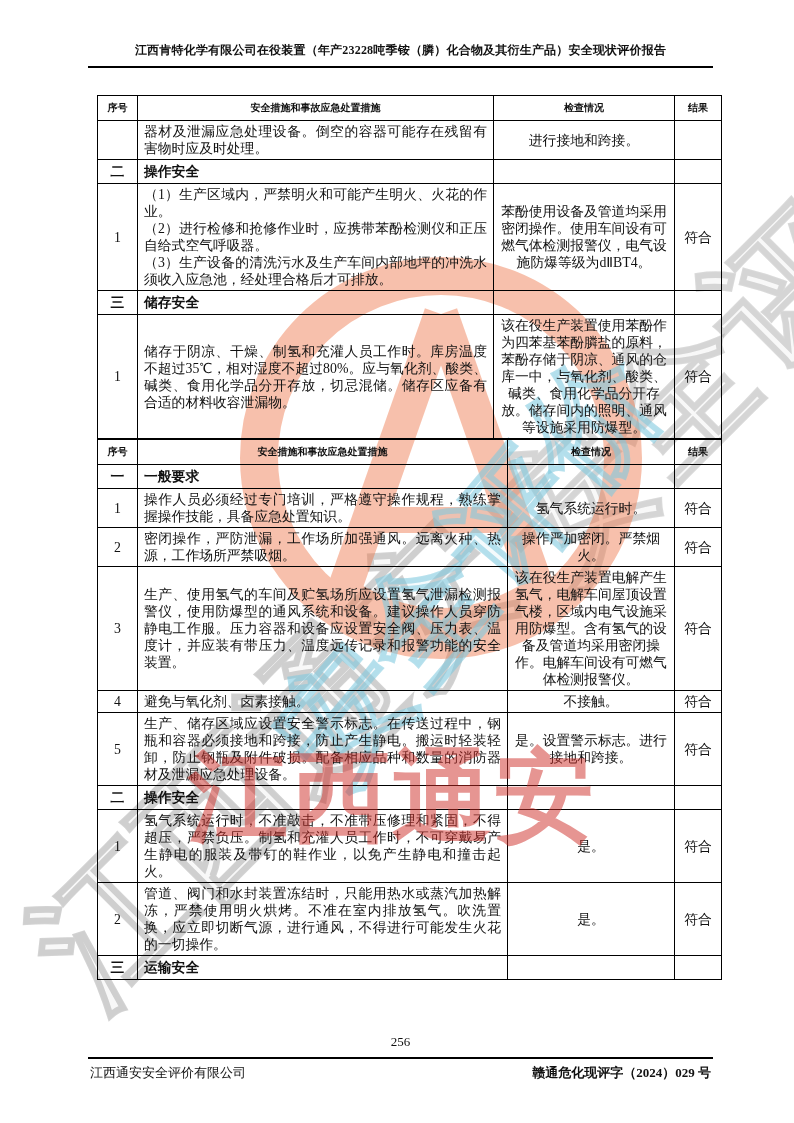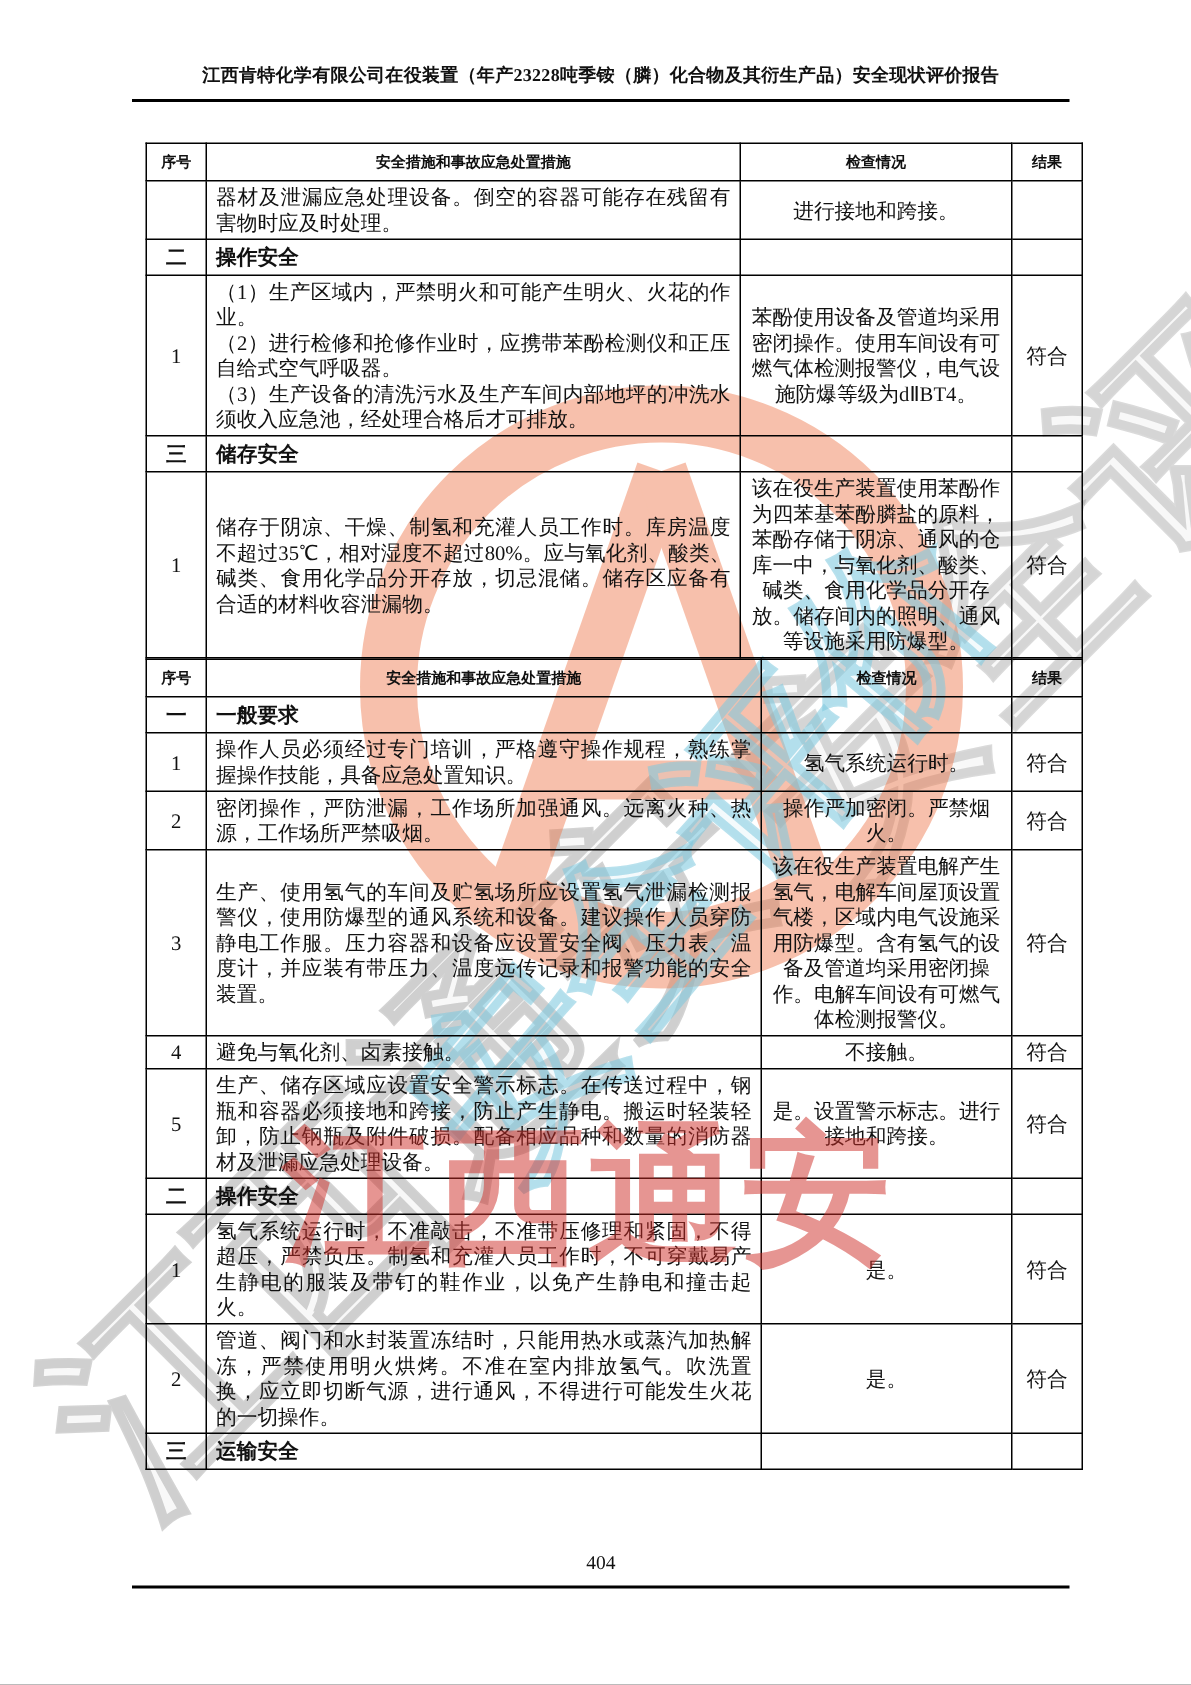--- a/index.html
+++ b/index.html
@@ -218,16 +218,20 @@
             <td class="measure">运输安全</td>
             <td class="check"></td>
             <td class="result"></td>
           </tr>
         </tbody>
       </table>
   </div>
 
   <div class="wm wm-red">江西通安</div>
 
-  <div class="page-num">404</div>
+  <div class="page-num">256</div>
   <div class="footer-rule"></div>
+  <div class="footer">
+    <span class="left">江西通安安全评价有限公司</span>
+    <span class="right">赣通危化现评字（2024）029 号</span>
+  </div>
 
 </div>
 
 </body></html>

